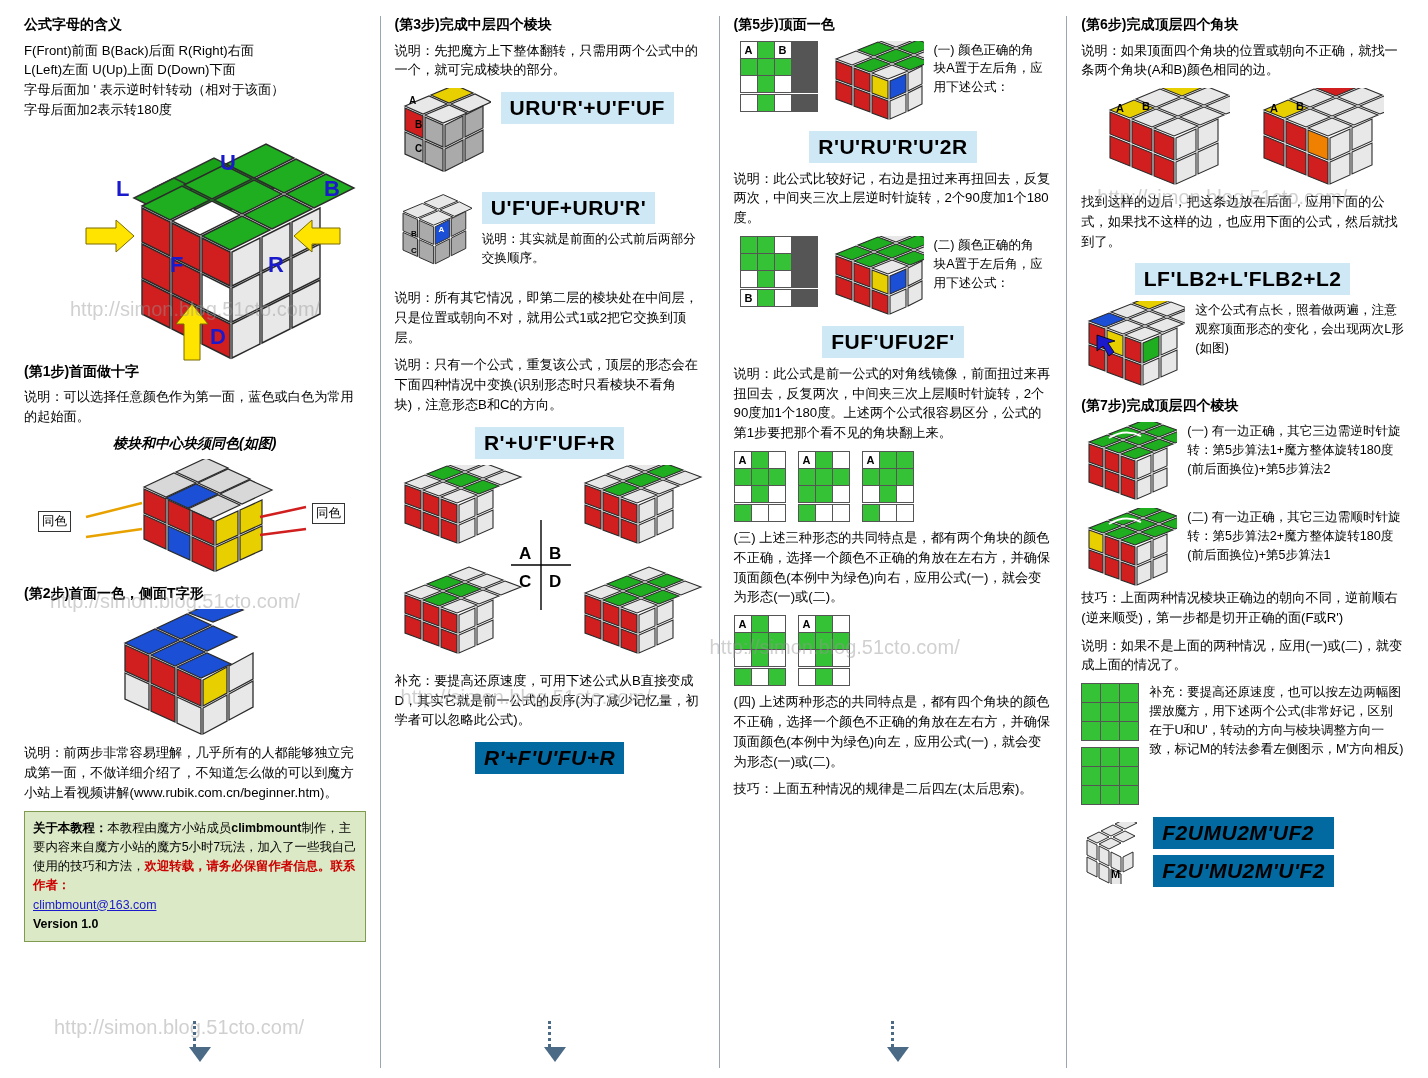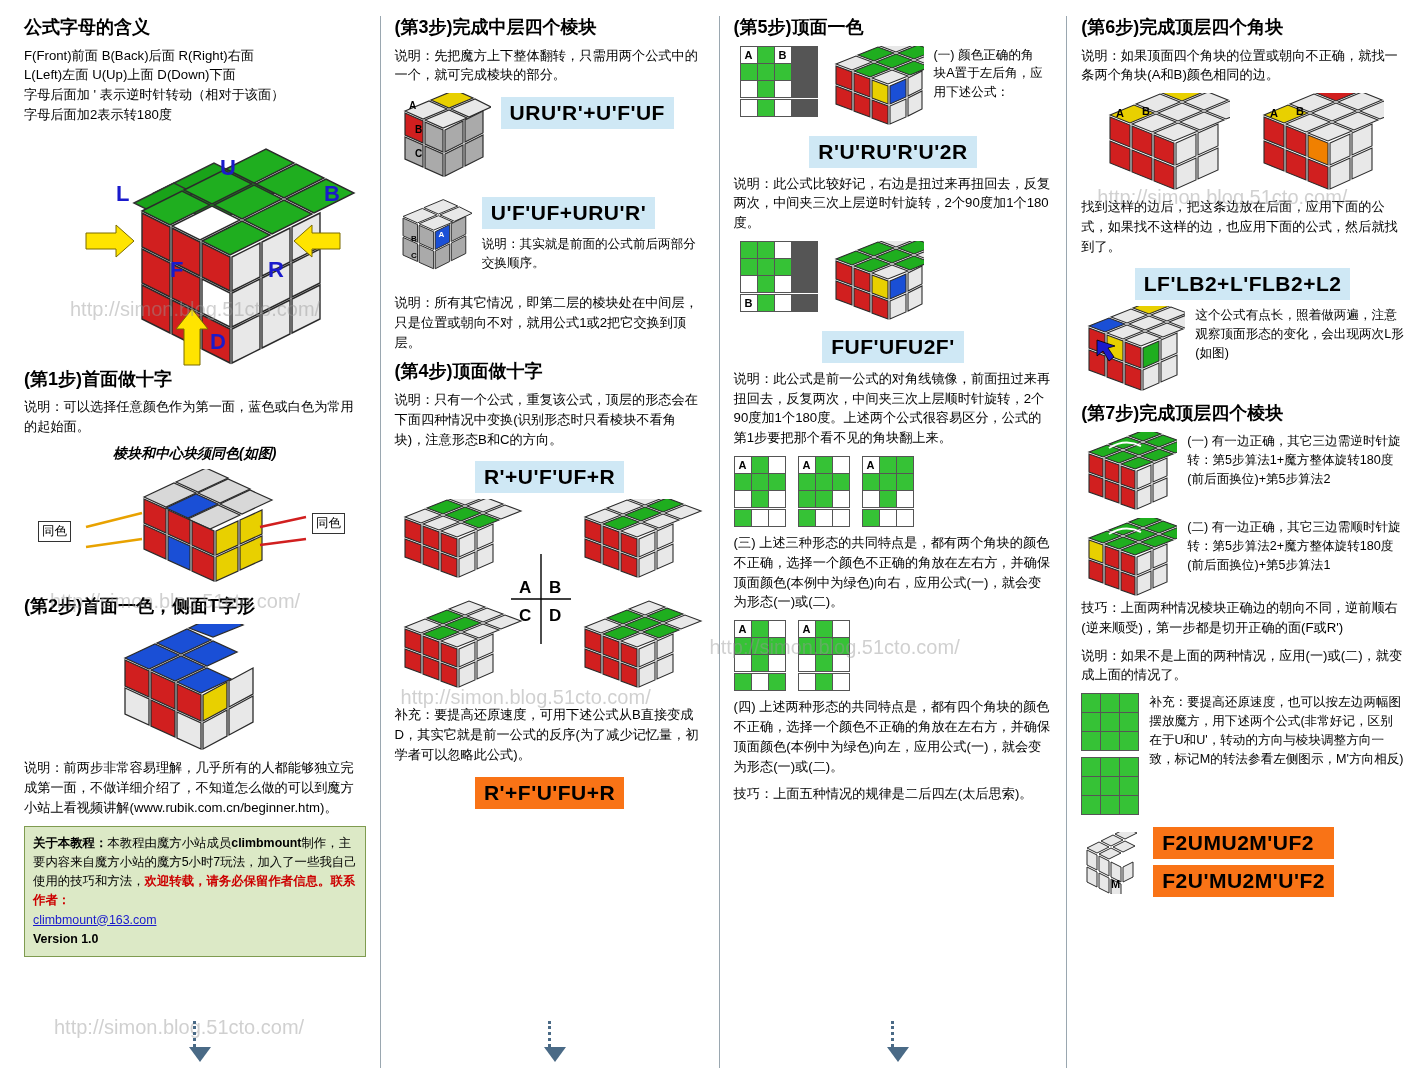--- a/index.html
+++ b/index.html
@@ -13,36 +13,36 @@
     overflow:hidden;
   }
   .page { position:relative; width:1428px; height:1078px; padding:16px 10px 10px 10px; display:flex; }
   .col { position:relative; padding:0 14px; }
   .col1 { width:372px; }
   .col2 { width:340px; border-left:1px solid #9aa7b0; }
   .col3 { width:350px; border-left:1px solid #9aa7b0; }
   .col4 { width:354px; border-left:1px solid #9aa7b0; }
 
   h2.sec {
-    font-size:18px; font-weight:bold; margin:0 0 7px 0; line-height:1.25;
+    font-size:14px; font-weight:bold; margin:0 0 7px 0; line-height:1.25;
   }
   .p { font-size:13.2px; line-height:1.5; margin:0 0 8px 0; }
   .small { font-size:12.6px; line-height:1.5; }
   .center { text-align:center; }
   .ital { font-style:italic; font-weight:bold; font-size:14px; text-align:center; margin:6px 0; }
 
   .formula {
     display:inline-block;
     background:#cfe8f5;
     font-size:21px; font-weight:bold;
     padding:4px 9px;
     margin:4px 0 6px 0;
     letter-spacing:0.5px;
   }
-  .formula.orange { background:#f97316; }
+  .formula.orange { background:#0369a1;font-style:italic; }
 
   .note-box {
     background:#dce9c6;
     border:1px solid #7f9b50;
     padding:7px 8px;
     font-size:12.4px;
     line-height:1.55;
   }
   .red { color:#cc0000; font-weight:bold; }
   .link { color:#1a1acc; text-decoration:underline; }
@@ -285,21 +285,20 @@
         <text x="20" y="70" font-size="10" font-weight="bold" fill="#000">C</text>
       </svg>
       <div>
         <div class="formula">U'F'UF+URU'R'</div>
         <div class="small">说明：其实就是前面的公式前后两部分交换顺序。</div>
       </div>
     </div>
 
     <div class="p" style="margin-top:8px;">说明：所有其它情况，即第二层的棱块处在中间层，只是位置或朝向不对，就用公式1或2把它交换到顶层。</div>
 
-    <h2 class="sec">(第4步)顶面做十字</h2>
     <div class="p">说明：只有一个公式，重复该公式，顶层的形态会在下面四种情况中变换(识别形态时只看棱块不看角块)，注意形态B和C的方向。</div>
 
     <div class="center">
       <div class="formula">R'+U'F'UF+R</div>
     </div>
 
     <div style="position:relative;height:200px;">
       <svg width="310" height="200" viewBox="0 0 310 200">
         <g stroke="#2b2b2b" stroke-width="1.1">
 
@@ -505,20 +504,21 @@
             <polygon points="44,34 60,40 60,58 44,52" fill="#e8d000"></polygon>
           <polygon points="8,40 24,46 24,64 8,58" fill="#d11f1f"></polygon>
             <polygon points="26,47 42,53 42,71 26,65" fill="#d11f1f"></polygon>
             <polygon points="44,54 60,60 60,78 44,72" fill="#d11f1f"></polygon>
           <polygon points="62,40 78,33 78,51 62,58" fill="#1a4fd6"></polygon>
             <polygon points="80,32 94,25 94,43 80,50" fill="#e8e8e8"></polygon>
           <polygon points="62,60 78,53 78,71 62,78" fill="#e8e8e8"></polygon>
             <polygon points="80,52 94,45 94,63 80,70" fill="#e8e8e8"></polygon>
         </g>
       </svg>
+      <div class="small" style="width:110px;">(二) 颜色正确的角块A置于左后角，应用下述公式：</div>
     </div>
 
     <div class="center">
       <div class="formula">FUF'UFU2F'</div>
     </div>
     <div class="p">说明：此公式是前一公式的对角线镜像，前面扭过来再扭回去，反复两次，中间夹三次上层顺时针旋转，2个90度加1个180度。上述两个公式很容易区分，公式的第1步要把那个看不见的角块翻上来。</div>
 
     <div style="display:flex;gap:12px;margin:6px 0;">
       <div>
         <div class="g3">

